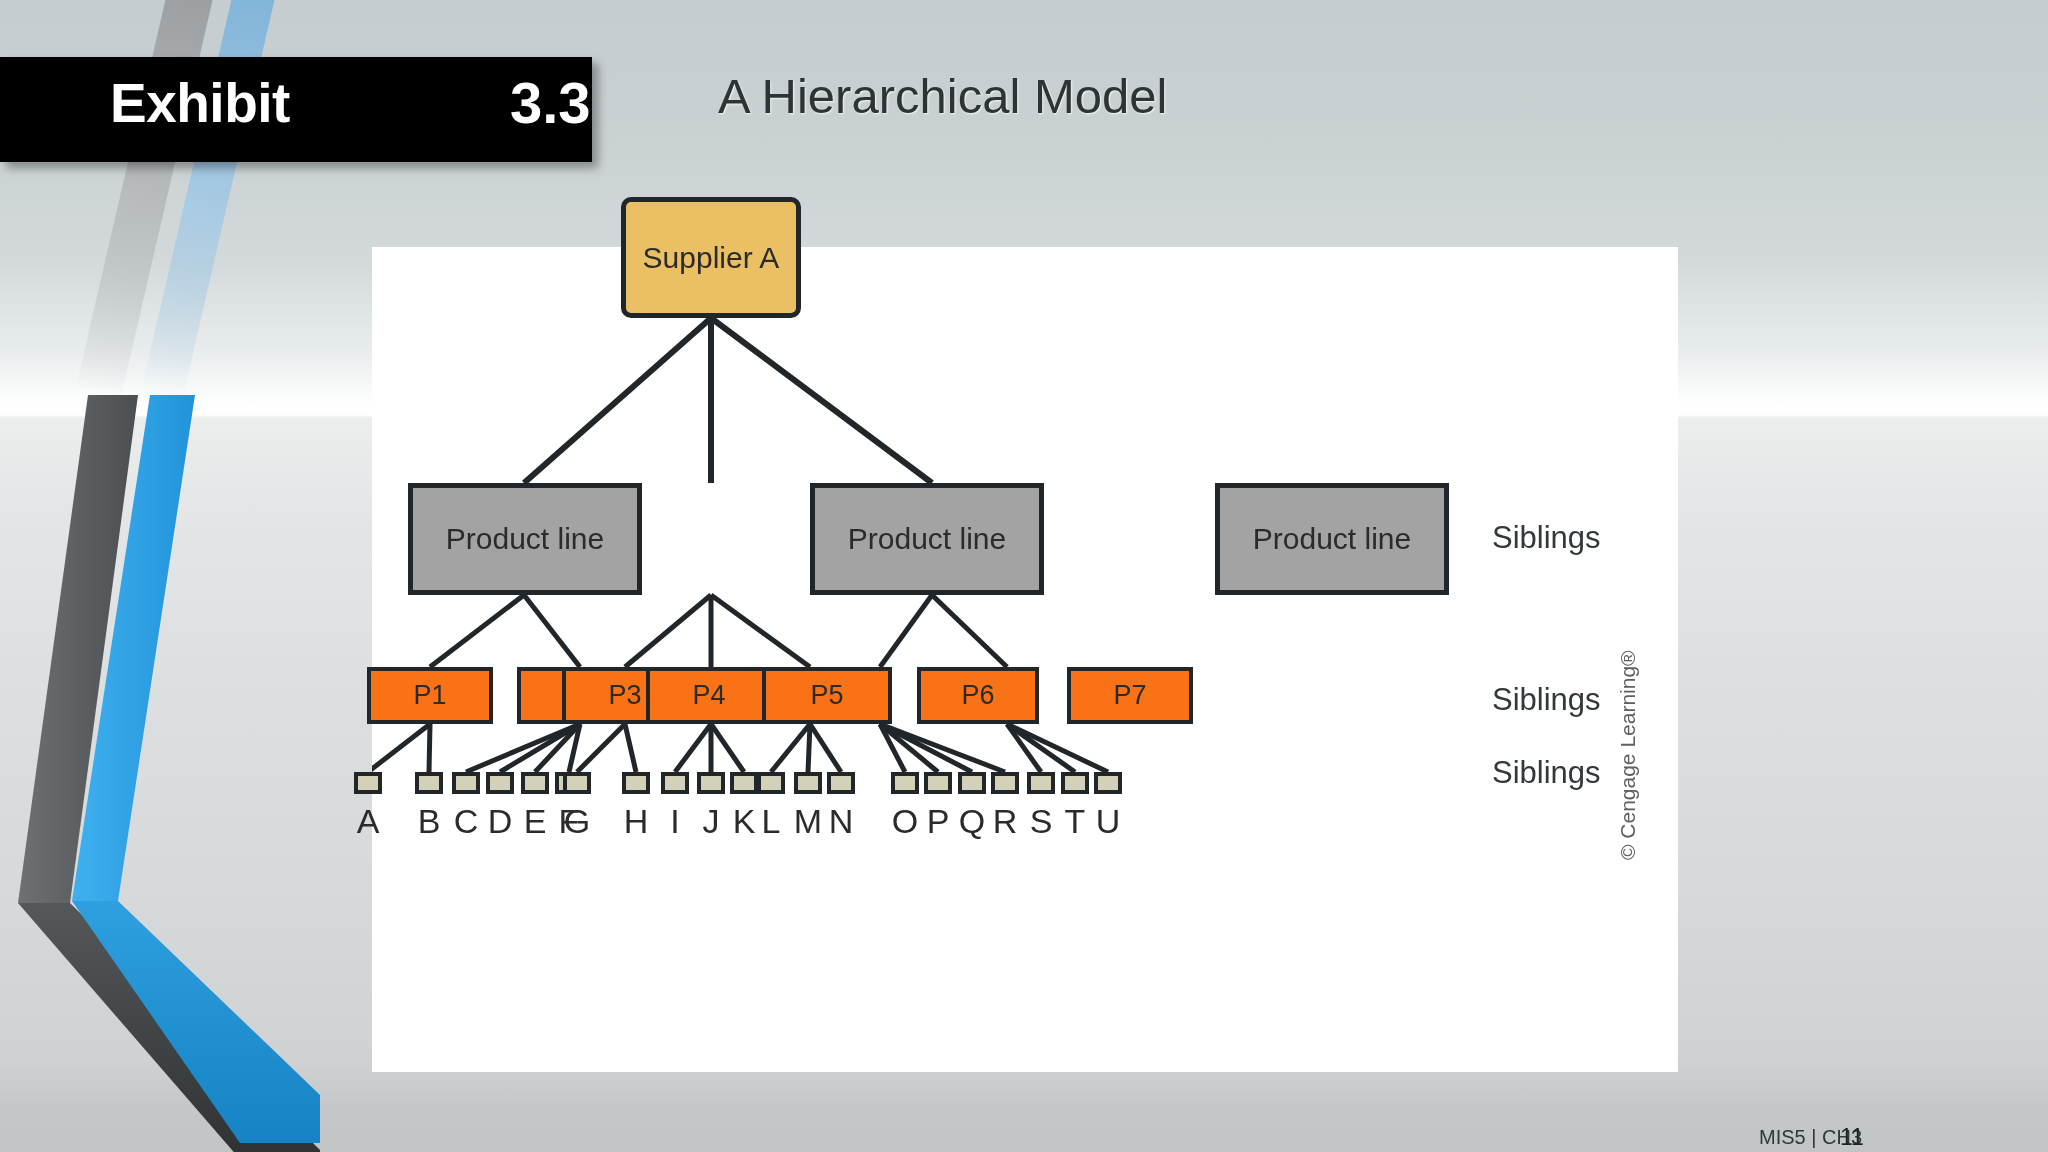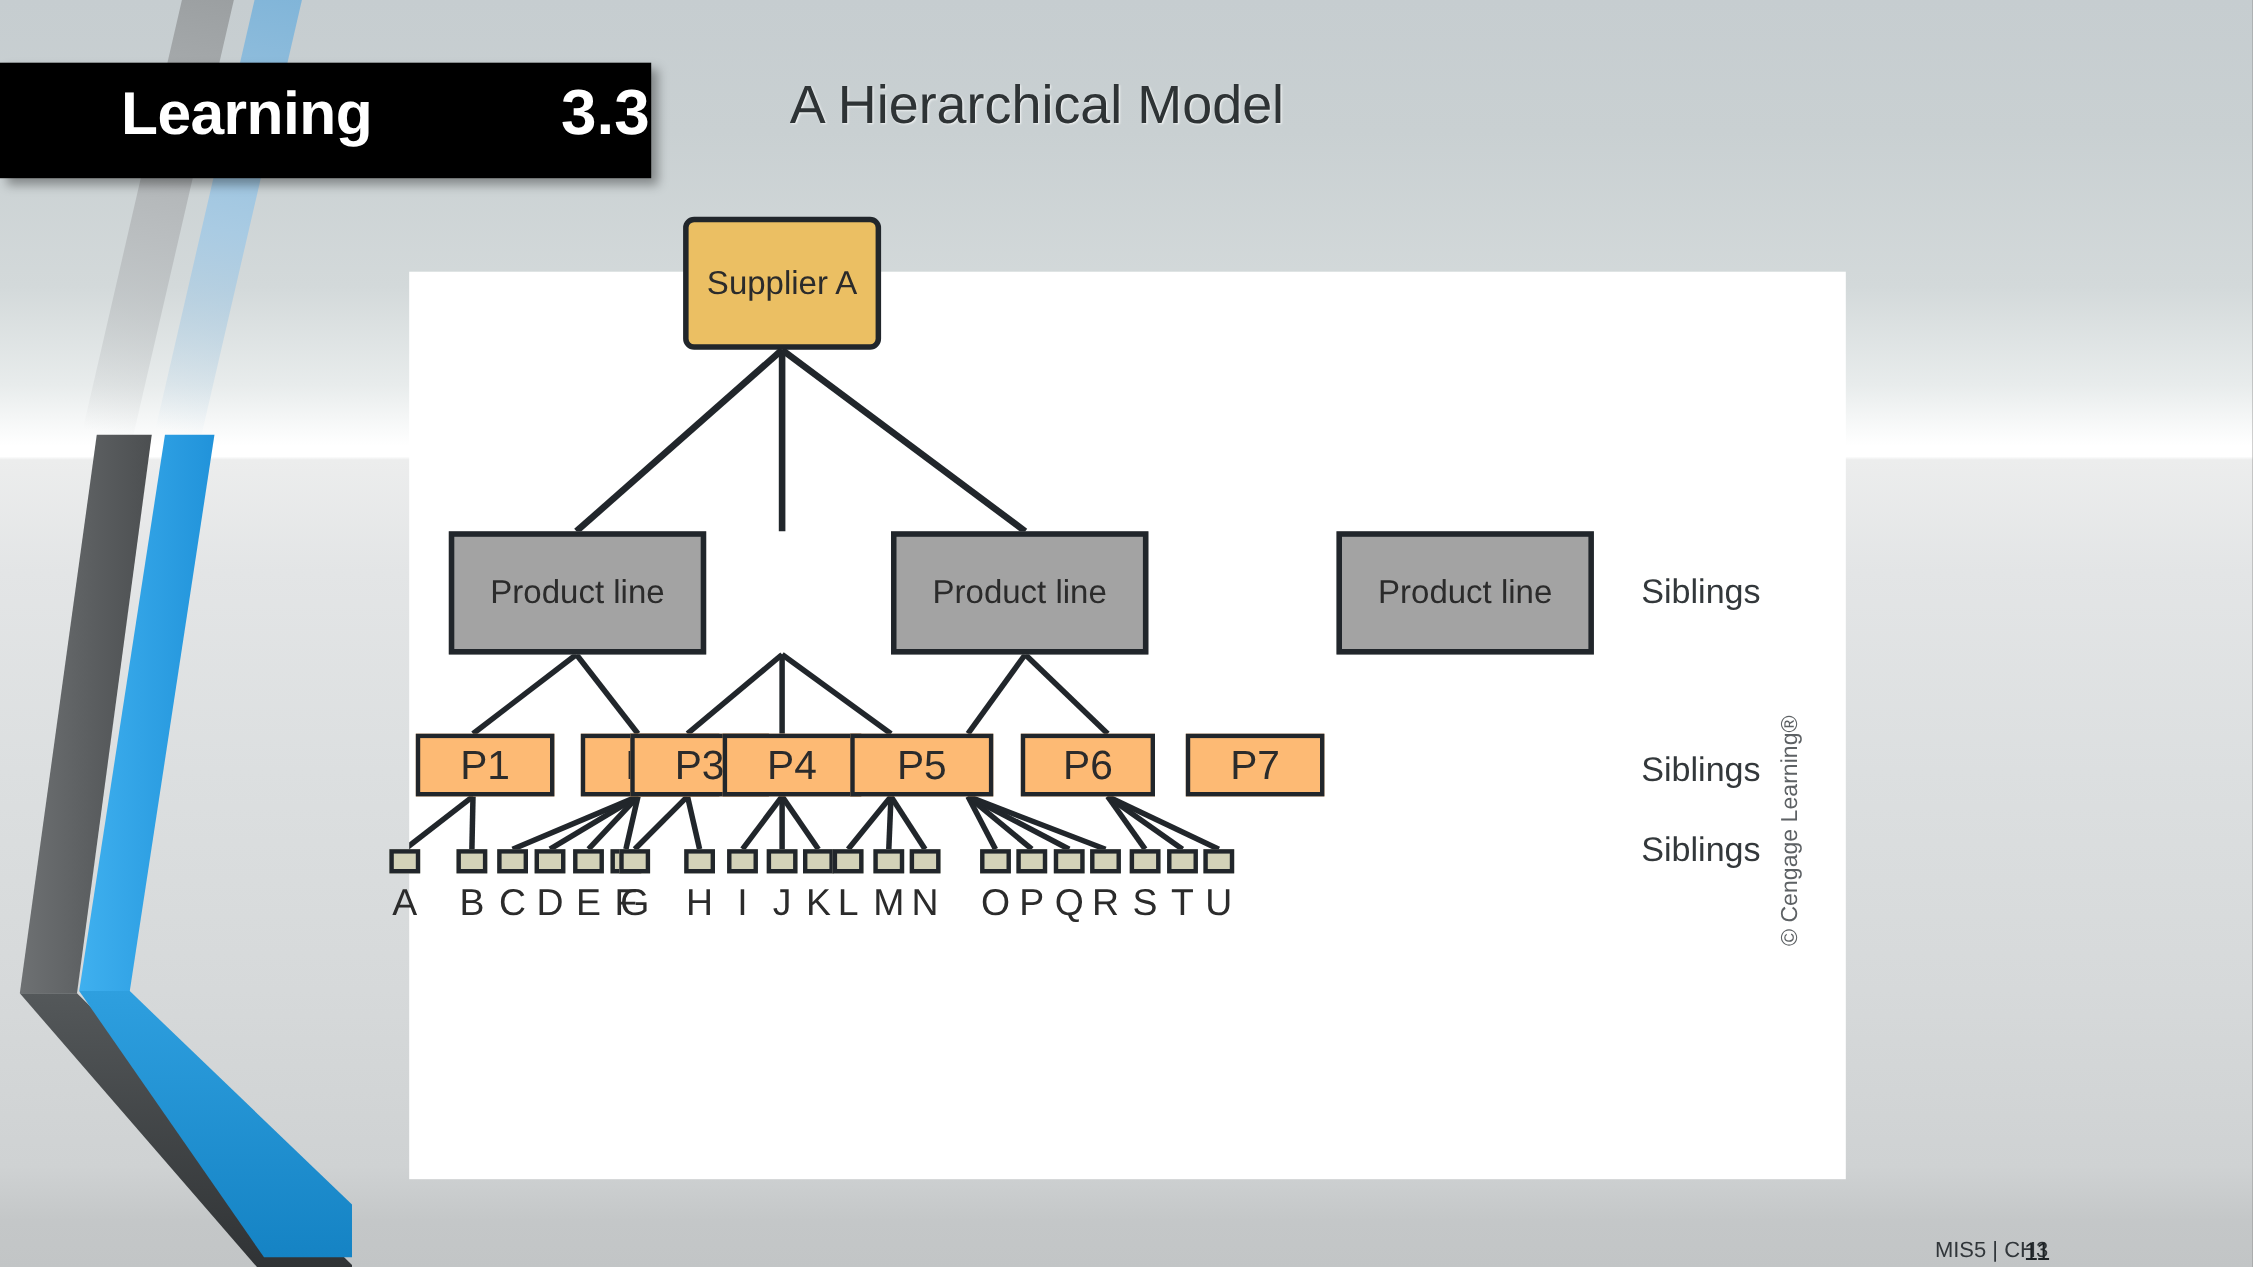--- a/index.html
+++ b/index.html
@@ -52,21 +52,21 @@
   #panel{
     position:absolute;left:372px;top:247px;width:1306px;height:825px;background:#fff;
   }
   #panel-svg{position:absolute;left:0;top:0;}
 
   .nodebox{position:absolute;box-sizing:border-box;border:5px solid #21262b;
            display:flex;align-items:center;justify-content:center;text-align:center;
            color:#2b2b2b;line-height:1.12;}
   .node-root{background:#ebbf63;font-size:30px;border-radius:10px;}
   .node-mid{background:#a3a3a3;font-size:30px;}
-  .node-p{background:#fdba74;font-size:37px;border-width:4px;margin-left:11px;}
+  .node-p{background:#f97316;font-size:27px;border-width:4px;}
   .node-leaf{background:#d3d2b8;border-width:4px;}
 
   .leaf-letter{position:absolute;font-size:34px;color:#2b2b2b;text-align:center;
                line-height:1;}
 
   .sib-label{position:absolute;font-size:31px;color:#33383b;line-height:1;}
 
   #vertical-credit{
     position:absolute;left:1616px;top:860px;width:240px;
     font-size:21px;color:#5d6164;white-space:nowrap;
@@ -111,21 +111,21 @@
     <polygon points="98,0 148,0 80,508 28,508" fill="url(#gGrayV)"></polygon>
 
     <polygon points="28,508 80,508 330,755 330,770 255,770" fill="url(#gGrayD)"></polygon>
 
     <polygon points="160,0 205,0 128,506 82,506" fill="url(#gBlueV)"></polygon>
 
     <polygon points="82,506 128,506 330,700 330,748 250,748" fill="url(#gBlueD)"></polygon>
   </svg>
 
   <div id="exhibit-bar"></div>
-  <div id="exhibit-label">Learning</div>
+  <div id="exhibit-label">Exhibit</div>
   <div id="exhibit-number">3.3</div>
   <div id="slide-title">A Hierarchical Model</div>
 
   <div id="panel">
 
     <svg id="panel-svg" width="1306" height="825" viewBox="0 0 1306 825">
       <g stroke="#21262b" stroke-width="6" fill="none" stroke-linecap="butt">
 
         <line x1="339" y1="71" x2="152" y2="236"></line>
         <line x1="339" y1="71" x2="339" y2="236"></line>

